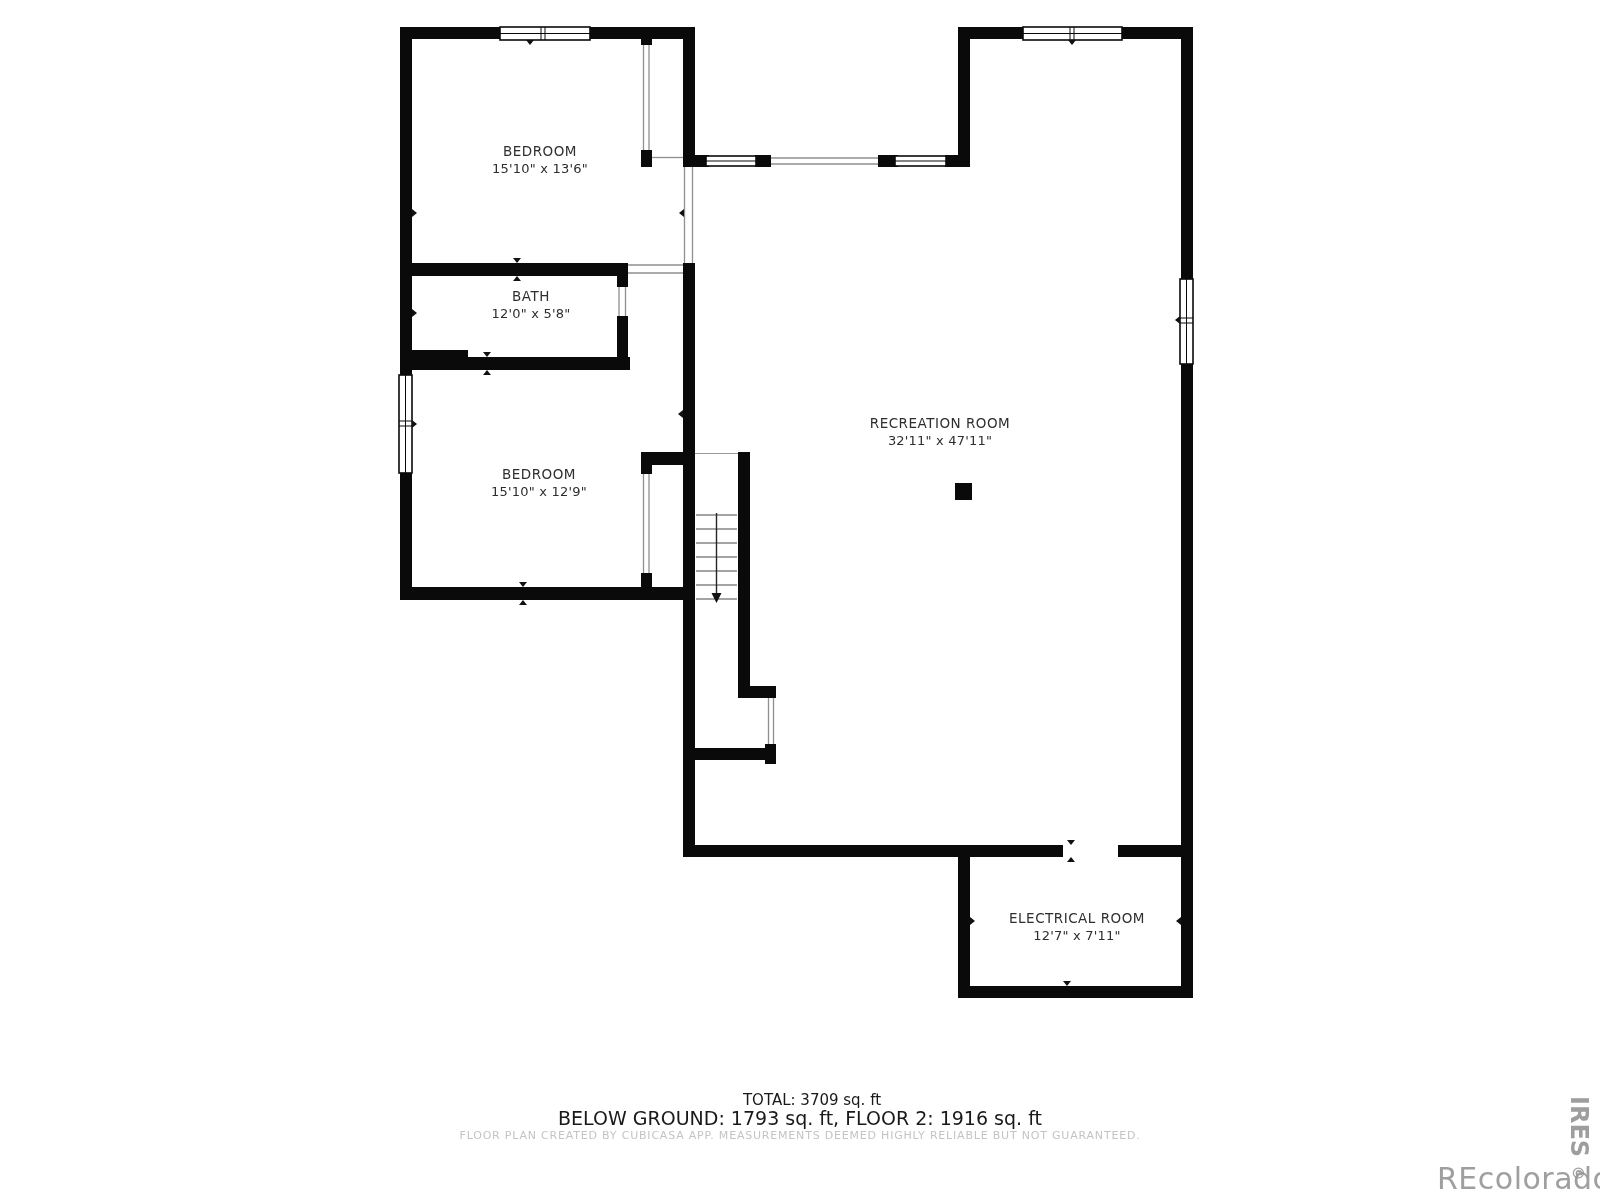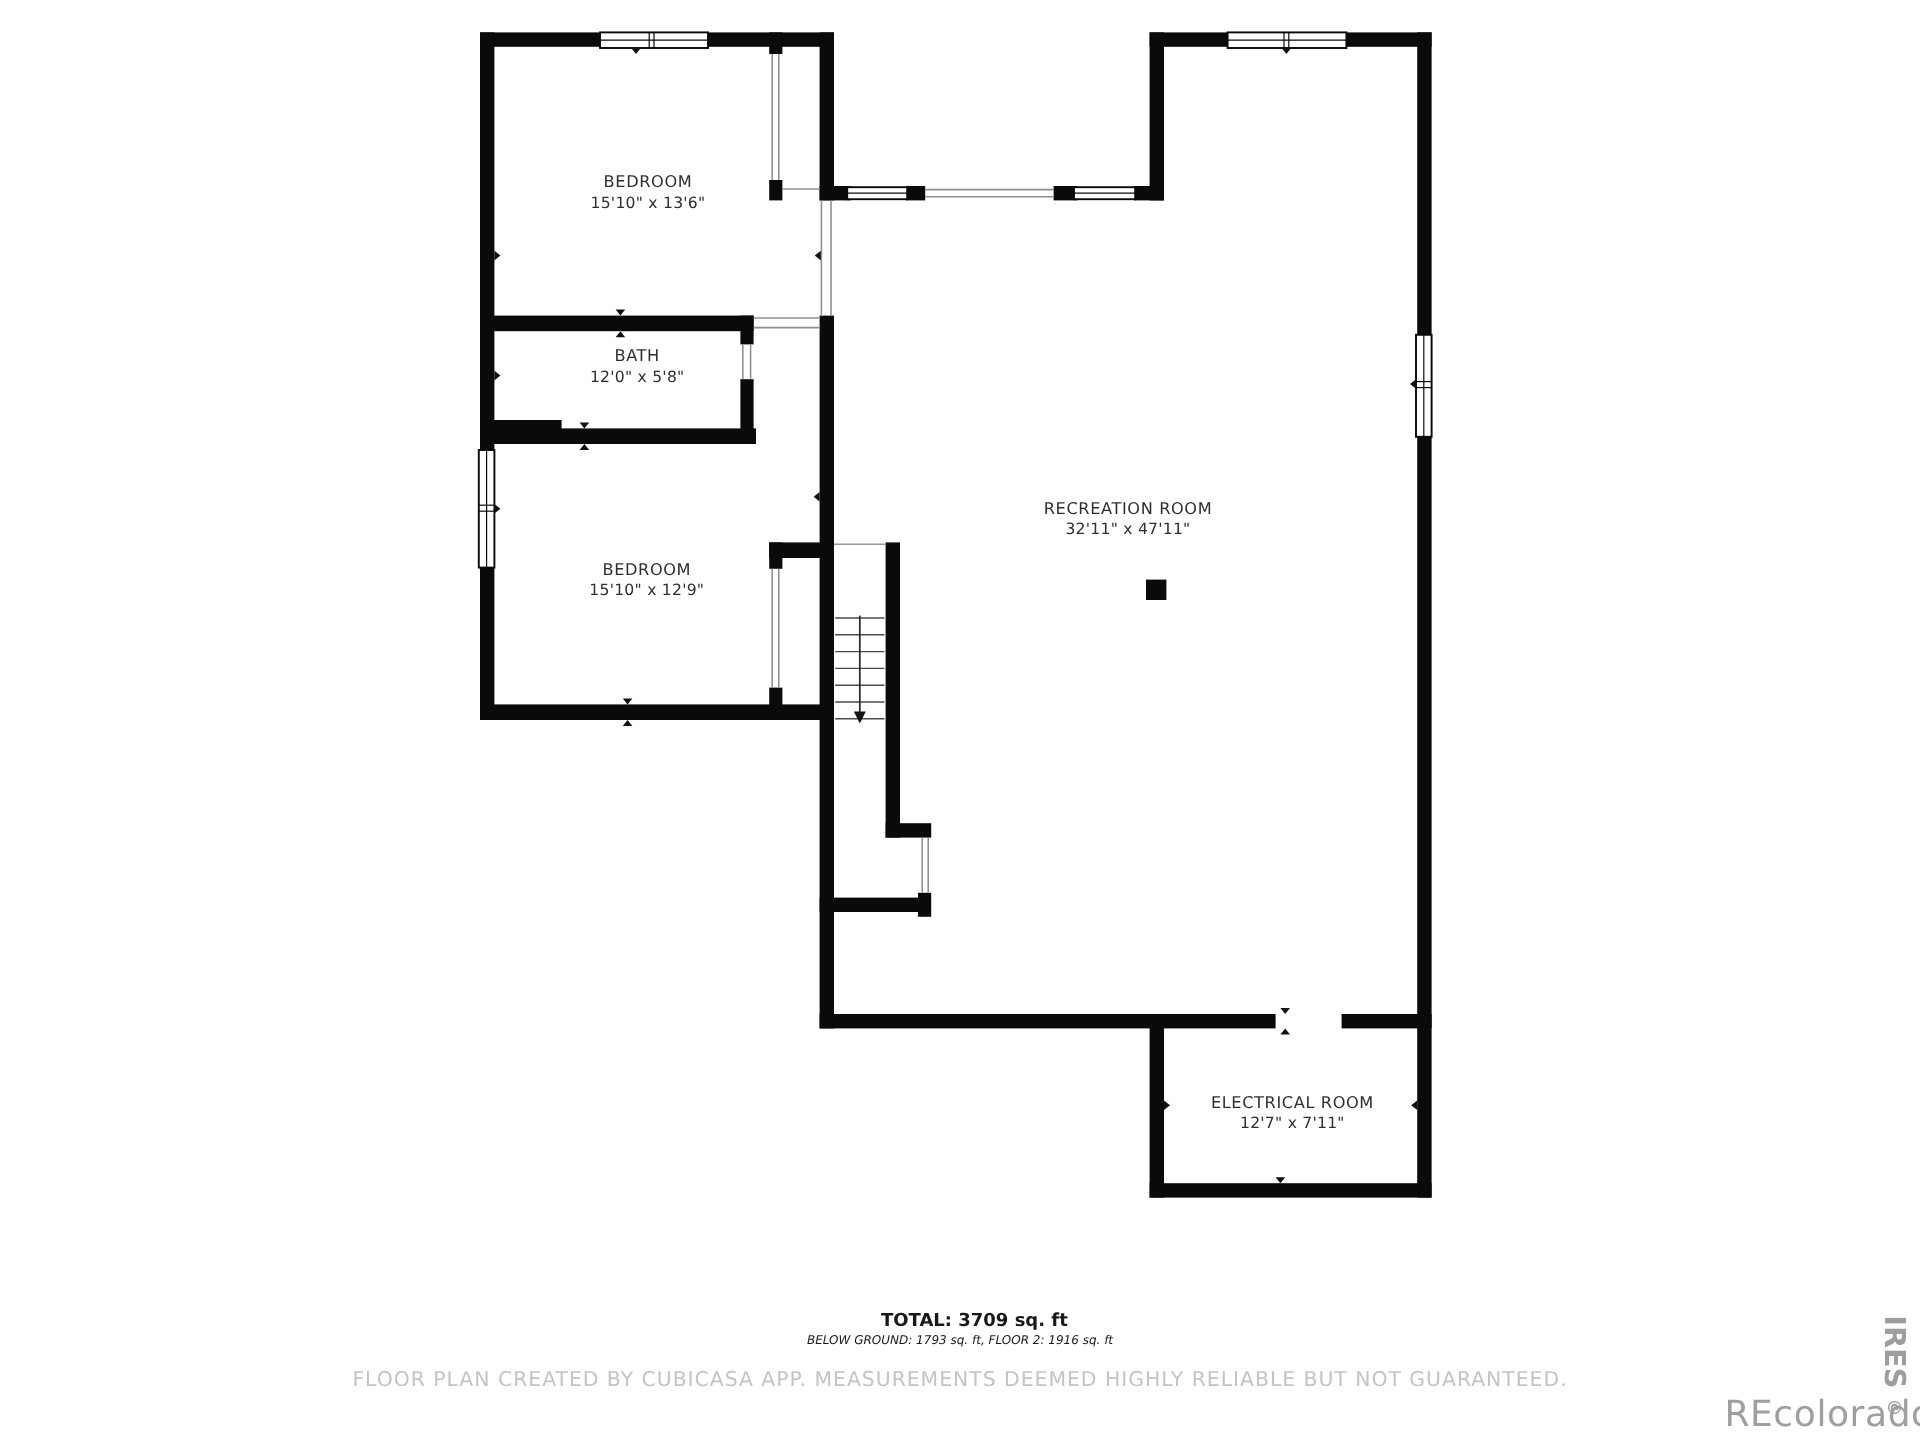--- a/index.html
+++ b/index.html
@@ -24,24 +24,24 @@
 
   
   .room-name{font-size:13.5px;letter-spacing:.5px;fill:#2e2e2e;font-weight:500;}
   .room-dims{font-size:13px;letter-spacing:.2px;fill:#2e2e2e;}
   text{font-family:"DejaVu Sans","Liberation Sans",sans-serif;}
 
   
   .footer{
     position:absolute;left:0;top:1091px;width:1600px;text-align:center;color:#191919;
   }
-  .footer .total{font-size:15px;font-weight:bold;line-height:18px;padding-left:24px;}
-  .footer .line{font-size:10px;line-height:18px;font-style:italic;}
+  .footer .total{font-size:15px;font-weight:normal;line-height:18px;padding-left:24px;}
+  .footer .line{font-size:19px;line-height:18px;}
   .footer .disclaimer{
-    font-size:17px;letter-spacing:.8px;color:#c4c4c4;margin-top:16px;line-height:14px;
+    font-size:11px;letter-spacing:.8px;color:#c4c4c4;margin-top:2px;line-height:14px;
   }
 
   
   .wm-brand{
     position:absolute;left:1437px;top:1161px;font-size:30px;color:#8f8f8f;opacity:.85;
     letter-spacing:.5px;white-space:nowrap;
   }
   .wm-side{
     position:absolute;left:1593px;top:1096px;transform:rotate(90deg);transform-origin:0 0;
     font-size:24px;font-weight:bold;color:#949494;opacity:.9;white-space:nowrap;

